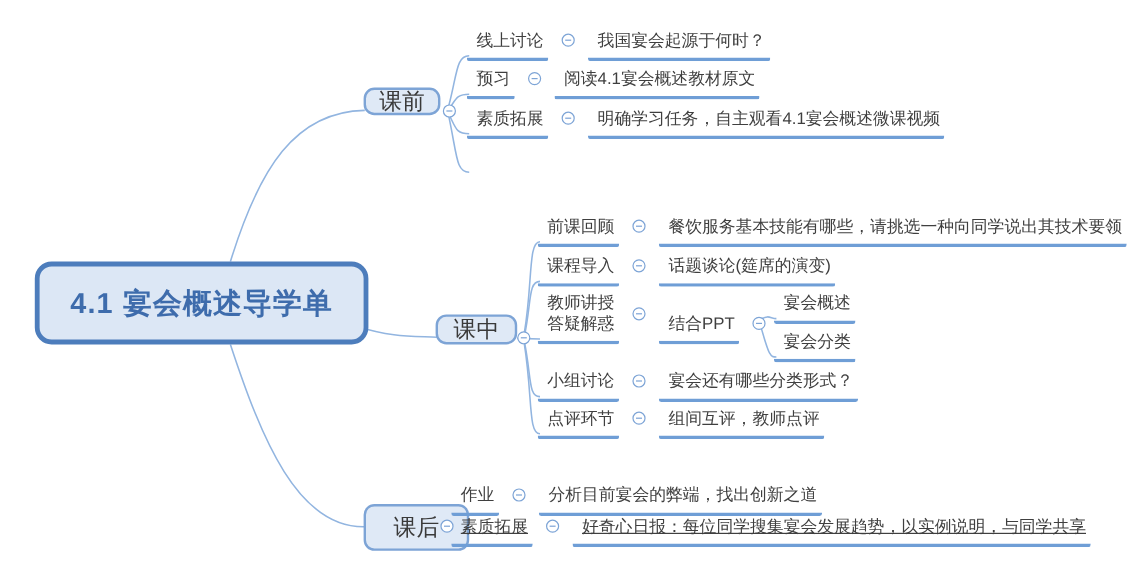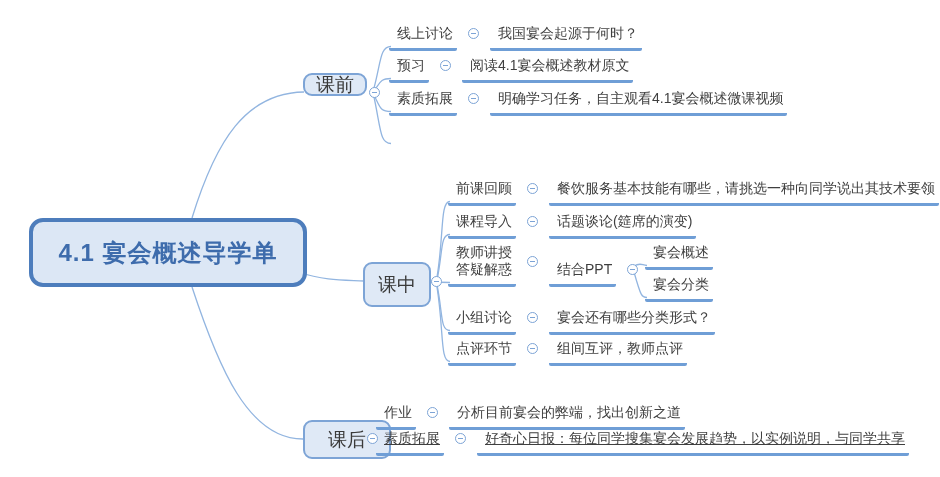--- a/index.html
+++ b/index.html
@@ -44,21 +44,21 @@
       <path d="M634,266 C641,262 642,265.5 647,265.5"></path>
       <path d="M634,272 C641,297 642,297.5 647,297.5"></path>
       <path d="M373,434 C378,426 377,424.5 386,424.5"></path>
       <path d="M373,444 C378,450 377,451.5 386,451.5"></path>
     </g>
   </svg>
 
   <div class="node root" style="left:29px;top:218px;width:278px;height:69px;">4.1 宴会概述导学单</div>
 
   <div class="node" style="left:303px;top:73px;width:64px;height:23px;">课前</div>
-  <div class="node" style="left:363px;top:262px;width:68px;height:45px;">课中</div>
+  <div class="node" style="left:363px;top:262px;width:68px;height:25px;">课中</div>
   <div class="node" style="left:303px;top:420px;width:88px;height:39px;">课后</div>
 
   <span class="minus abs" style="left:369px;top:87px;"></span>
   <span class="minus abs" style="left:431px;top:276px;"></span>
   <span class="minus abs" style="left:367px;top:433px;"></span>
 
   <div class="row" style="left:389px;top:22px;">
     <span class="seg">线上讨论</span>
     <span class="minus inline"></span>
     <span class="seg">我国宴会起源于何时？</span>

